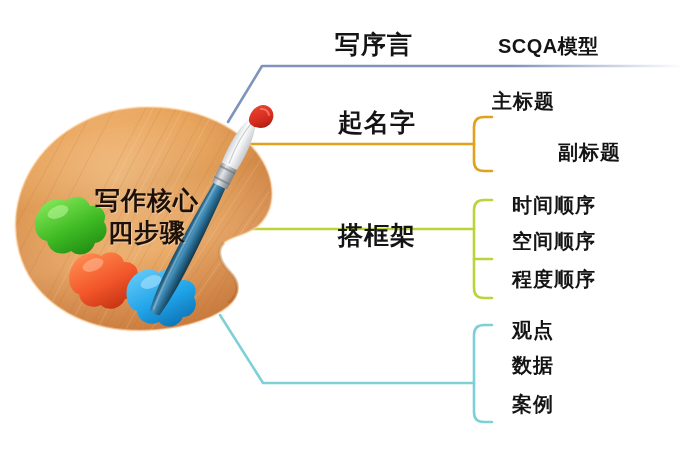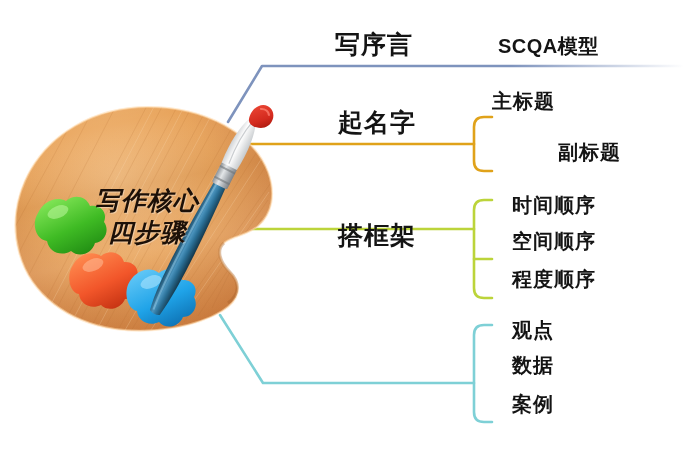--- a/index.html
+++ b/index.html
@@ -30,21 +30,20 @@
   .center-text{
     position:absolute;
     text-align:center;
     font-size:25px;
     font-weight:bold;
     color:#1c1008;
     line-height:1.28;
     text-shadow:1px 1px 0 rgba(255,255,255,.35);
     white-space:nowrap;
     letter-spacing:1px;
-    font-style:italic;
   }
 
   .wm{
     position:absolute;
     font-size:10px;
     color:#e2e2e2;
     letter-spacing:2px;
     white-space:nowrap;
   }
 </style>

